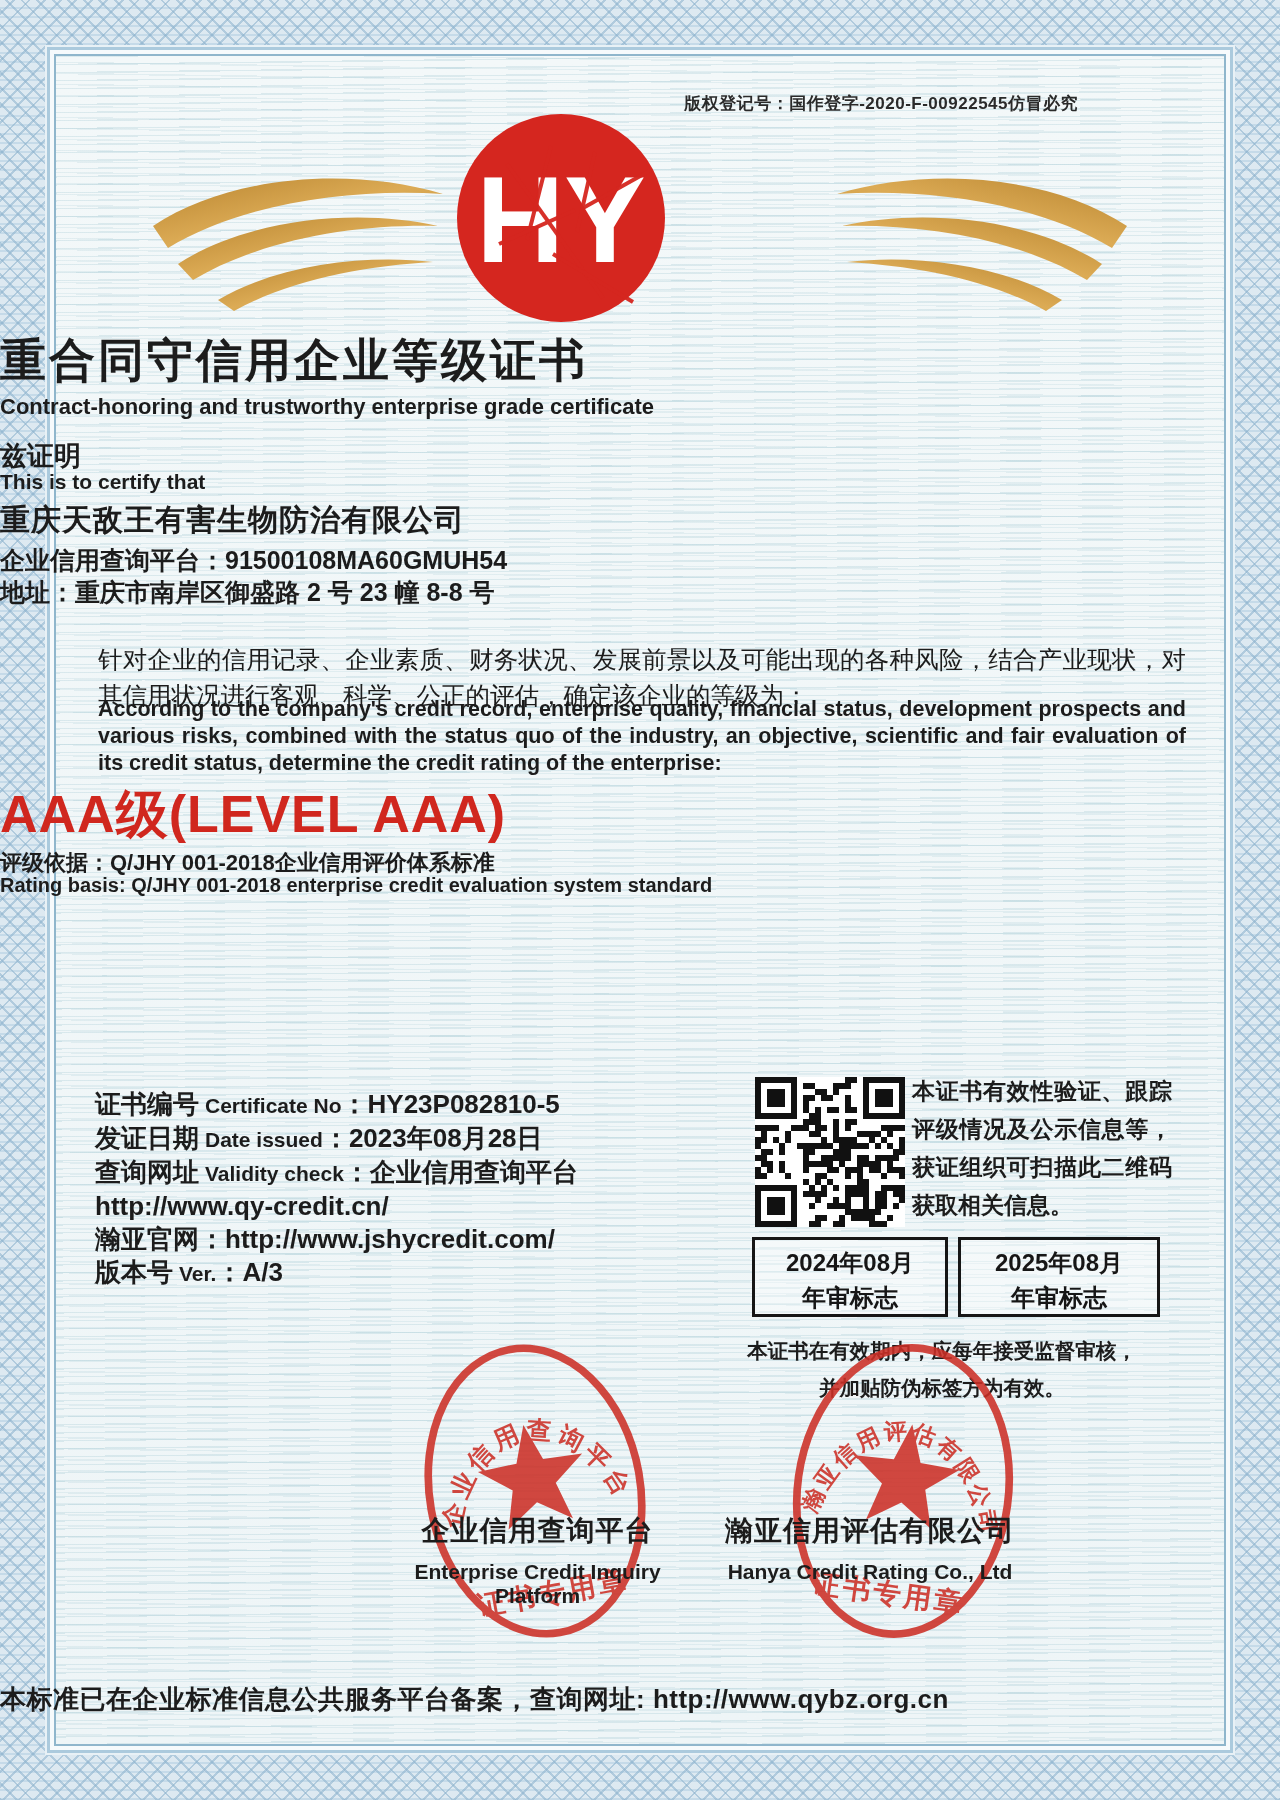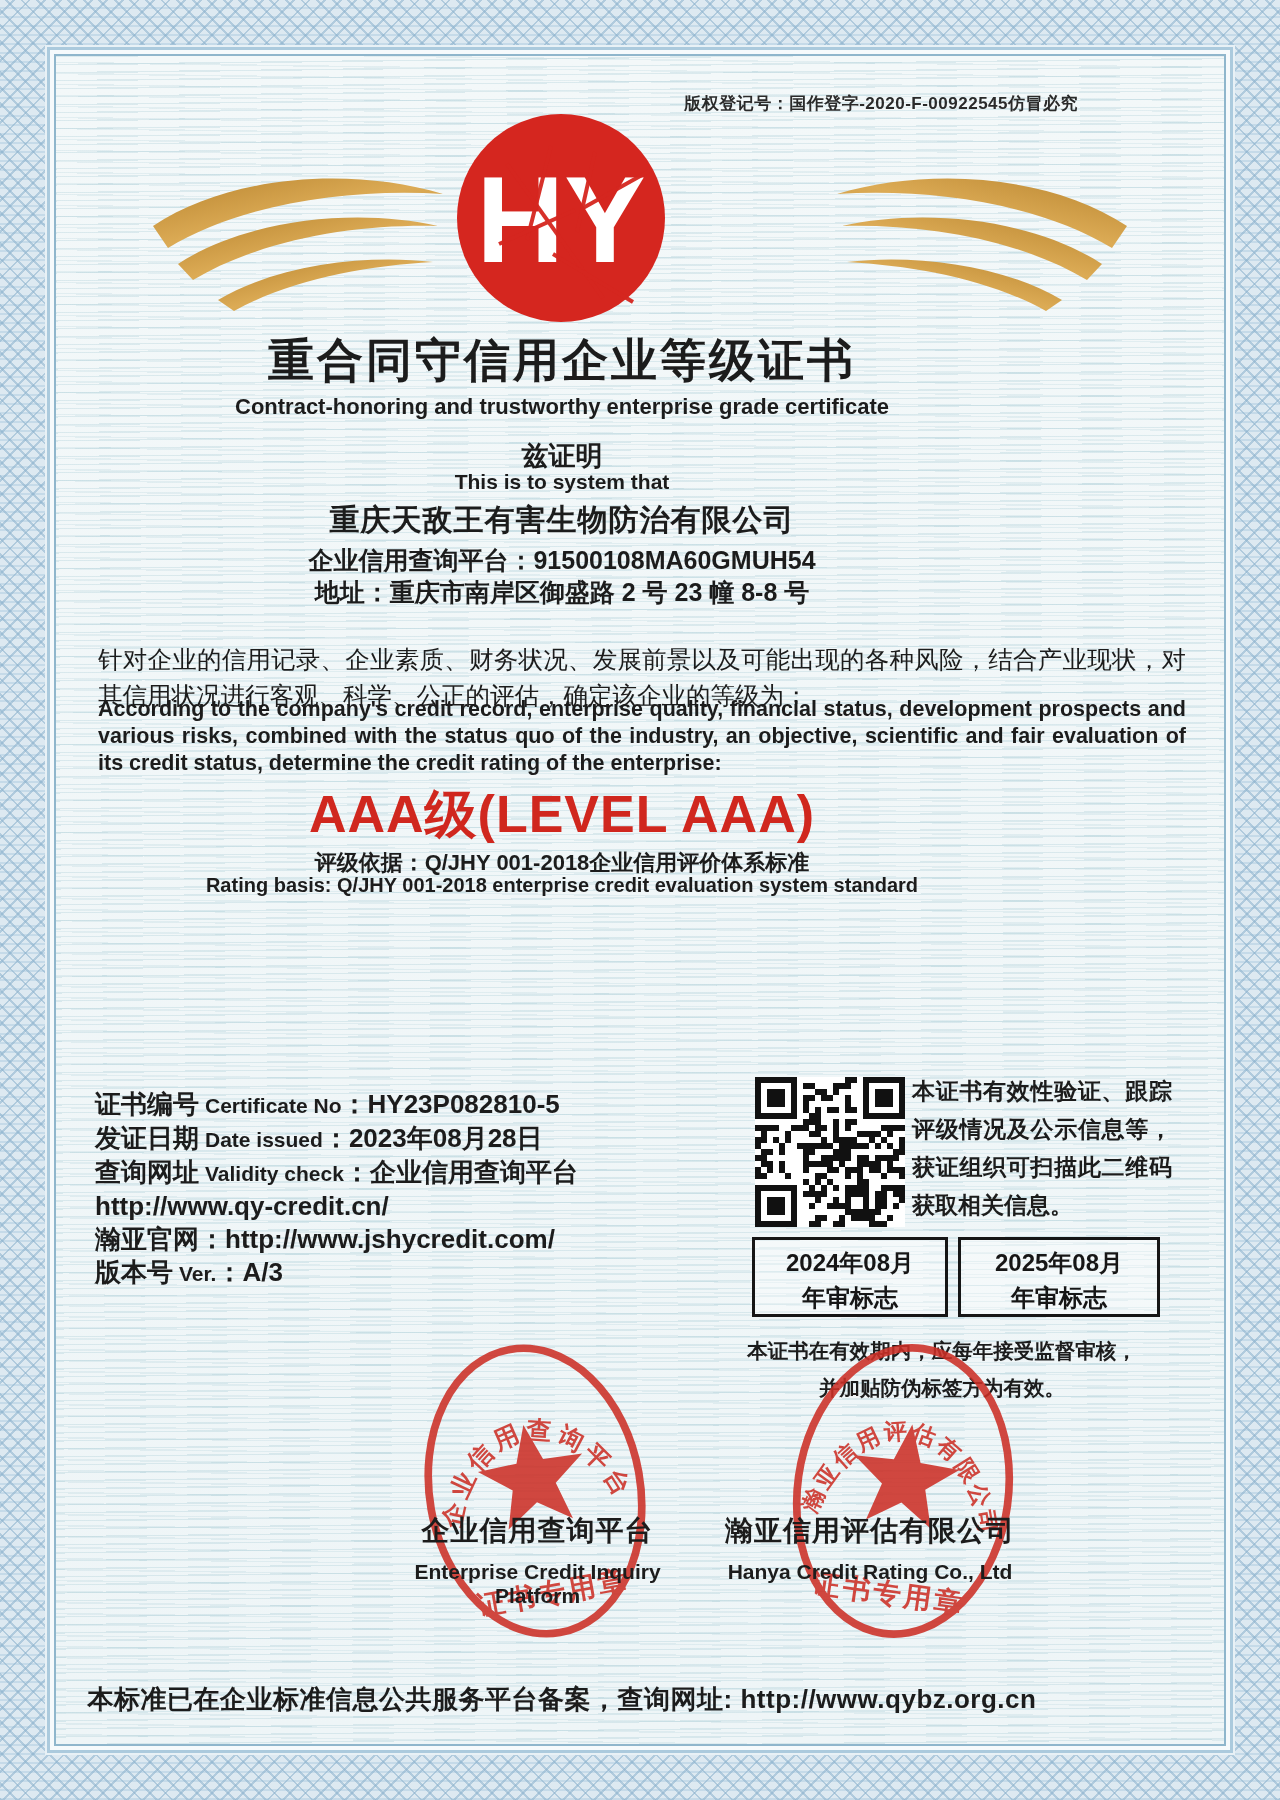--- a/index.html
+++ b/index.html
@@ -9,21 +9,21 @@
       repeating-linear-gradient(45deg, rgba(140,178,205,.55) 0 2px, rgba(255,255,255,0) 2px 11px),
       repeating-linear-gradient(-45deg, rgba(140,178,205,.55) 0 2px, rgba(255,255,255,0) 2px 11px),
       repeating-linear-gradient(0deg, rgba(168,200,222,.45) 0 2px, rgba(255,255,255,0) 2px 9px),
       #dde9f1;}
   .paper{position:absolute;inset:54px;border:2px solid #8fb6cc;box-shadow:0 0 0 4px #f6fafc,0 0 0 7px #abcadd,0 0 0 9px #e8f1f6;
     background:
       repeating-linear-gradient(179.3deg, rgba(120,175,190,.20) 0 1.5px, rgba(255,255,255,0) 1.5px 8px),
       repeating-linear-gradient(180.8deg, rgba(120,175,190,.14) 0 1.5px, rgba(255,255,255,0) 1.5px 11px),
       linear-gradient(#f3f8f9,#eef5f7);}
   .abs{position:absolute;}
-  .ctr{left:0;width:1064px;text-align:center;margin-left:30px;}
+  .ctr{left:0;width:1064px;text-align:left;}
   .ink{color:#1c1c1c;}
   .red{color:#d0271e;}
   .copyright{top:92px;right:202px;font-size:17px;font-weight:600;color:#2a2a2a;letter-spacing:.5px;}
   .title-zh{top:330px;font-size:46px;font-weight:700;letter-spacing:3px;}
   .title-en{top:394px;font-size:22px;font-weight:600;}
   .certify-zh{top:438px;font-size:27px;font-weight:700;}
   .certify-en{top:470px;font-size:21px;font-weight:600;}
   .company-name{top:500px;font-size:30px;font-weight:800;letter-spacing:1px;}
   .company-code{top:544px;font-size:25px;font-weight:700;}
   .company-addr{top:576px;font-size:25px;font-weight:700;}
@@ -96,21 +96,21 @@
         <line x1="98" y1="142" x2="178" y2="190"></line>
         <line x1="44" y1="132" x2="120" y2="98"></line>
         <line x1="140" y1="40" x2="122" y2="120"></line>
       </g>
     </svg>
   </div>
 
   <div class="abs ctr title-zh ink">重合同守信用企业等级证书</div>
   <div class="abs ctr title-en ink">Contract-honoring and trustworthy enterprise grade certificate</div>
   <div class="abs ctr certify-zh ink">兹证明</div>
-  <div class="abs ctr certify-en ink">This is to system that</div>
+  <div class="abs ctr certify-en ink">This is to certify that</div>
 
   <div class="abs ctr company-name ink">重庆天敌王有害生物防治有限公司</div>
   <div class="abs ctr company-code ink">企业信用查询平台：91500108MA60GMUH54</div>
   <div class="abs ctr company-addr ink">地址：重庆市南岸区御盛路 2 号 23 幢 8-8 号</div>
 
   <div class="abs body-zh ink">针对企业的信用记录、企业素质、财务状况、发展前景以及可能出现的各种风险，结合产业现状，对其信用状况进行客观、科学、公正的评估，确定该企业的等级为：</div>
   <div class="abs body-en ink">According to the company's credit record, enterprise quality, financial status, development prospects and various risks, combined with the status quo of the industry, an objective, scientific and fair evaluation of its credit status, determine the credit rating of the enterprise:</div>
 
   <div class="abs ctr level red">AAA级(LEVEL AAA)</div>
   <div class="abs ctr basis-zh ink">评级依据：Q/JHY 001-2018企业信用评价体系标准</div>

